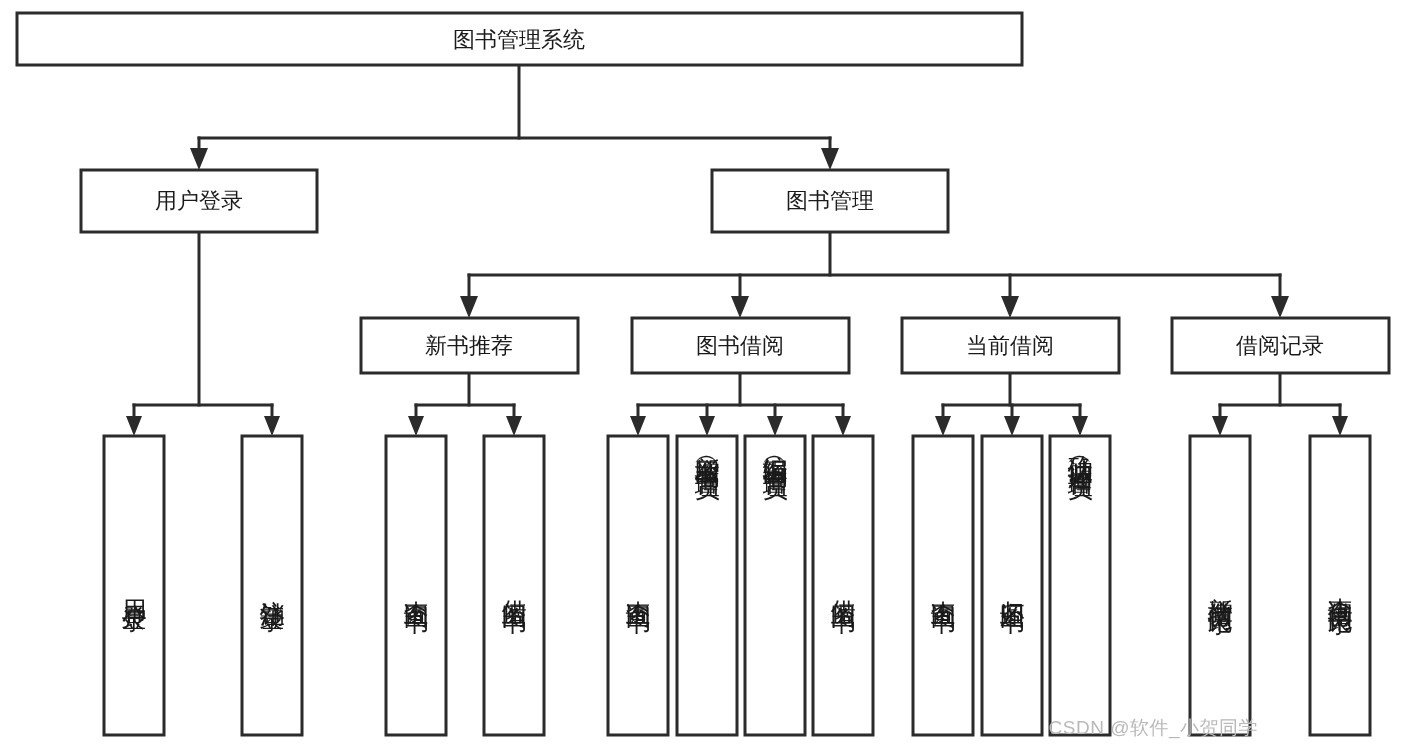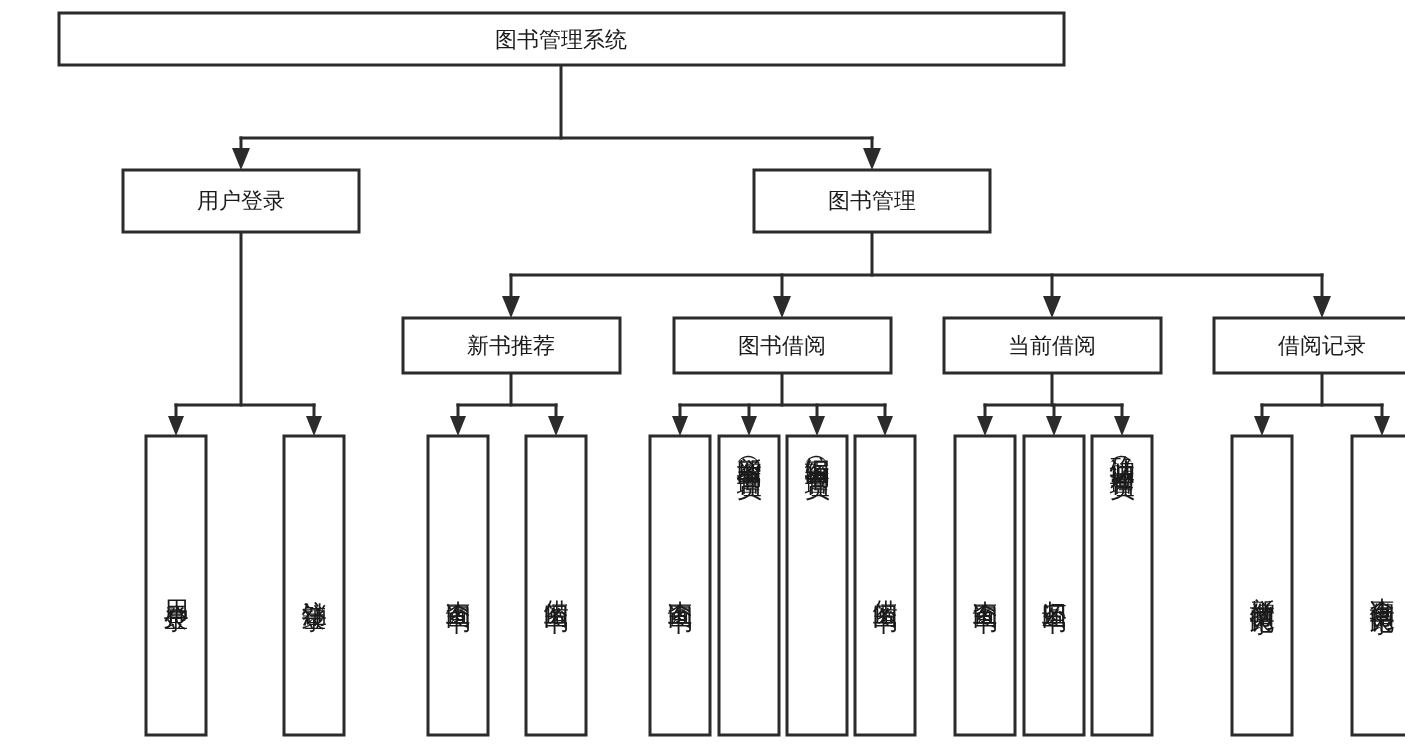--- a/index.html
+++ b/index.html
@@ -11,21 +11,20 @@
     width: 1405px;
     height: 747px;
     font-family: "Liberation Sans", "DejaVu Sans", sans-serif;
     overflow: hidden;
   }
   #diagram-root {
     position: relative;
     width: 1268px;
     height: 747px;
     background: #ffffff;
-    margin-left: 42px;
   }
   svg.diagram-canvas {
     position: absolute;
     top: 0;
     left: 0;
     width: 1405px;
     height: 747px;
     display: block;
   }
   .node-box {
@@ -241,14 +240,15 @@
   <div class="node-label-v-wrap" style="left:1050px; top:436px; width:60px; height:299px; align-items:flex-start;">
     <span class="node-label-v">确认归还（管理员）</span>
   </div>
   <div class="node-label-v-wrap" style="left:1190px; top:436px; width:60px; height:299px;">
     <span class="node-label-v">新增借阅记录</span>
   </div>
   <div class="node-label-v-wrap" style="left:1310px; top:436px; width:60px; height:299px;">
     <span class="node-label-v">查询借阅记录</span>
   </div>
 
+  <div class="watermark">CSDN @软件_小贺同学</div>
 
 </div>
 
 </body></html>

